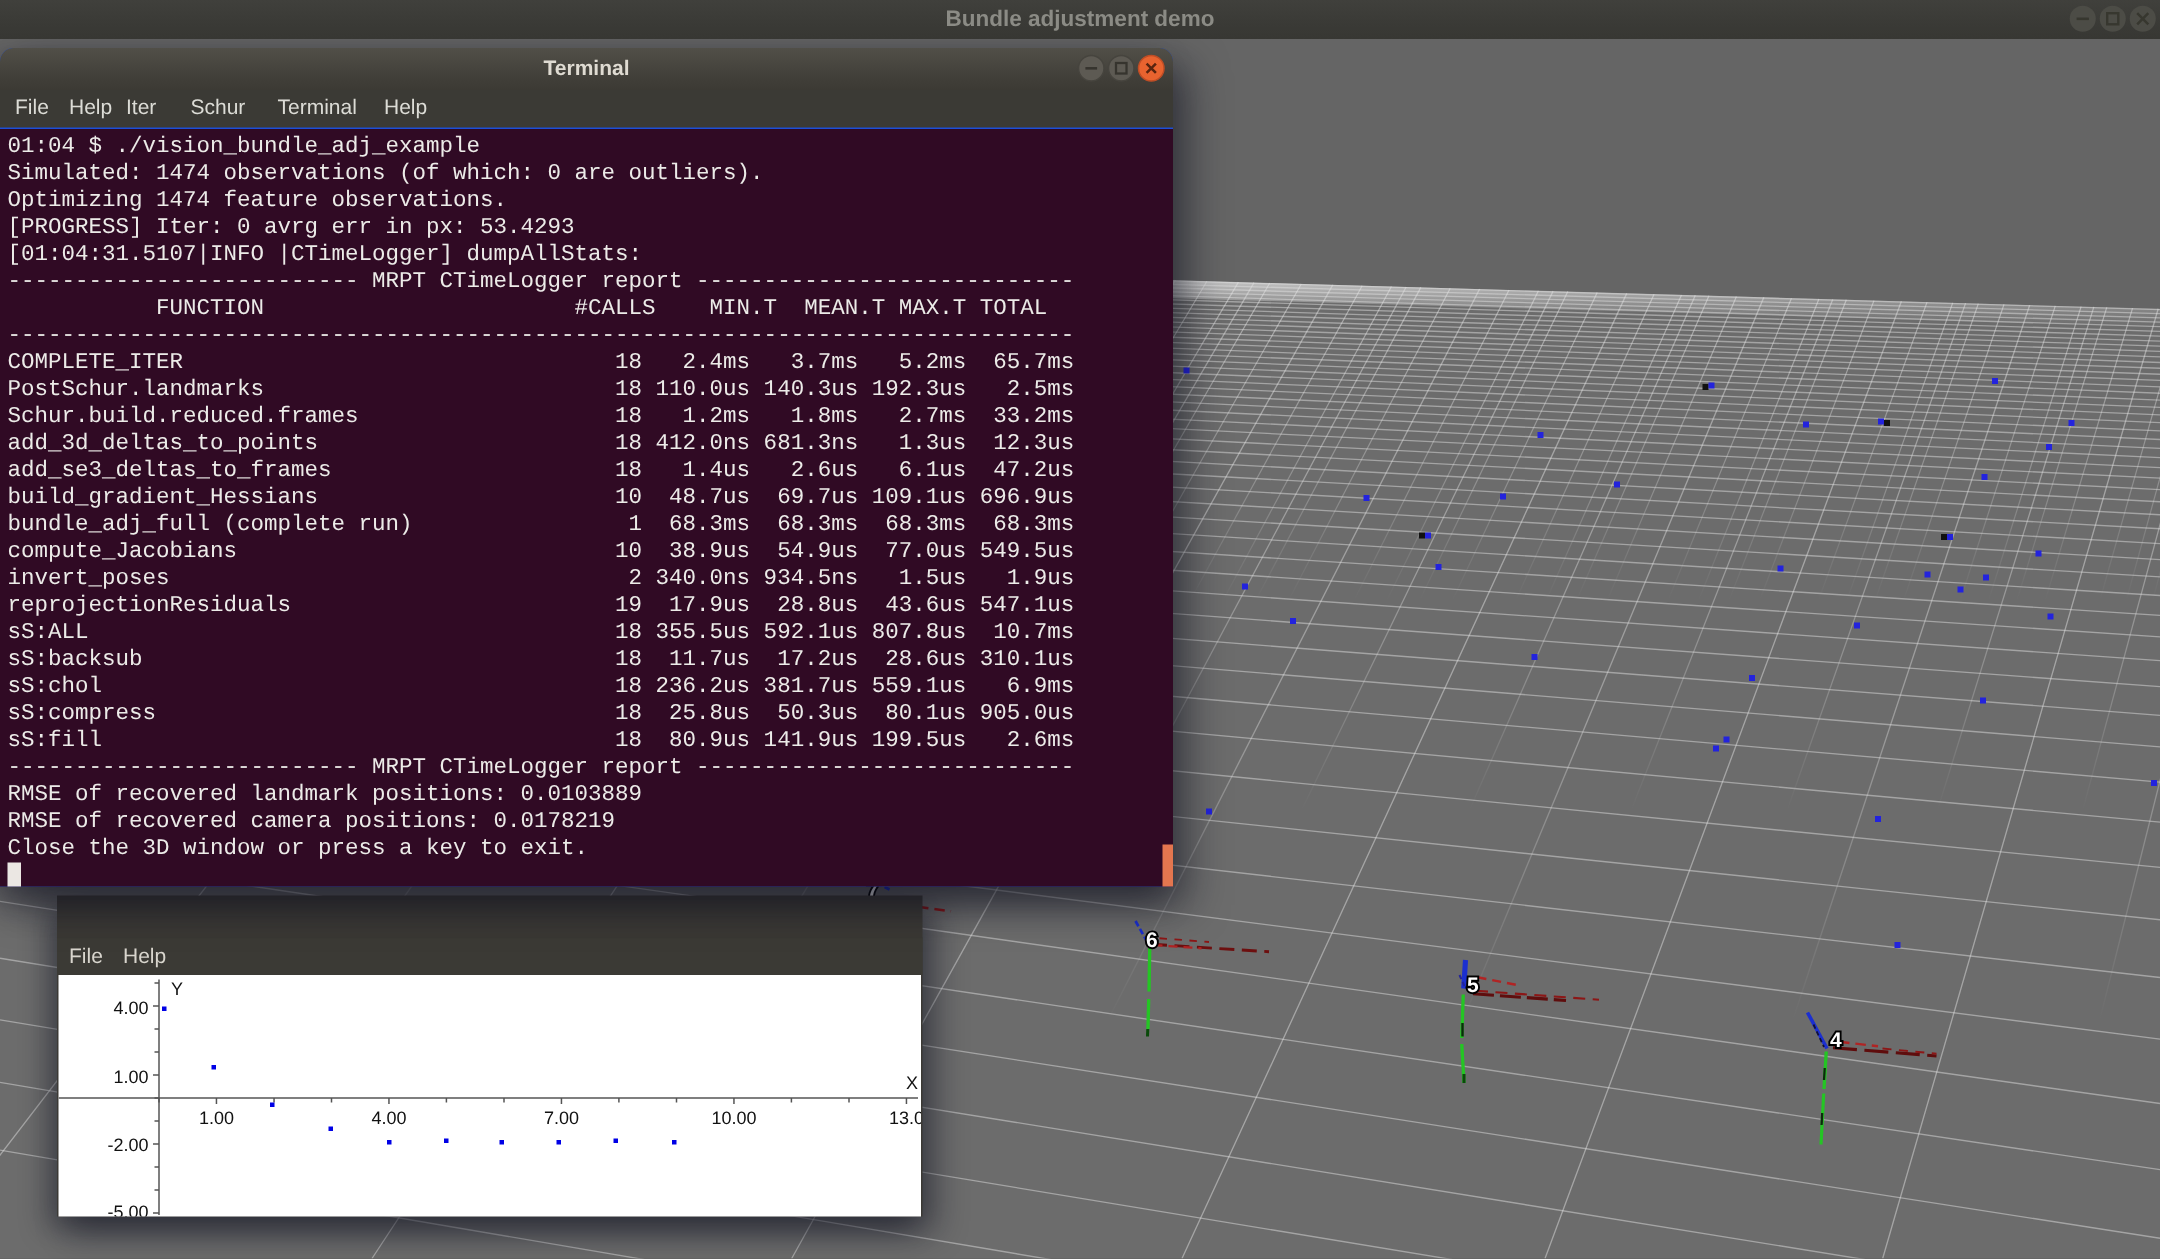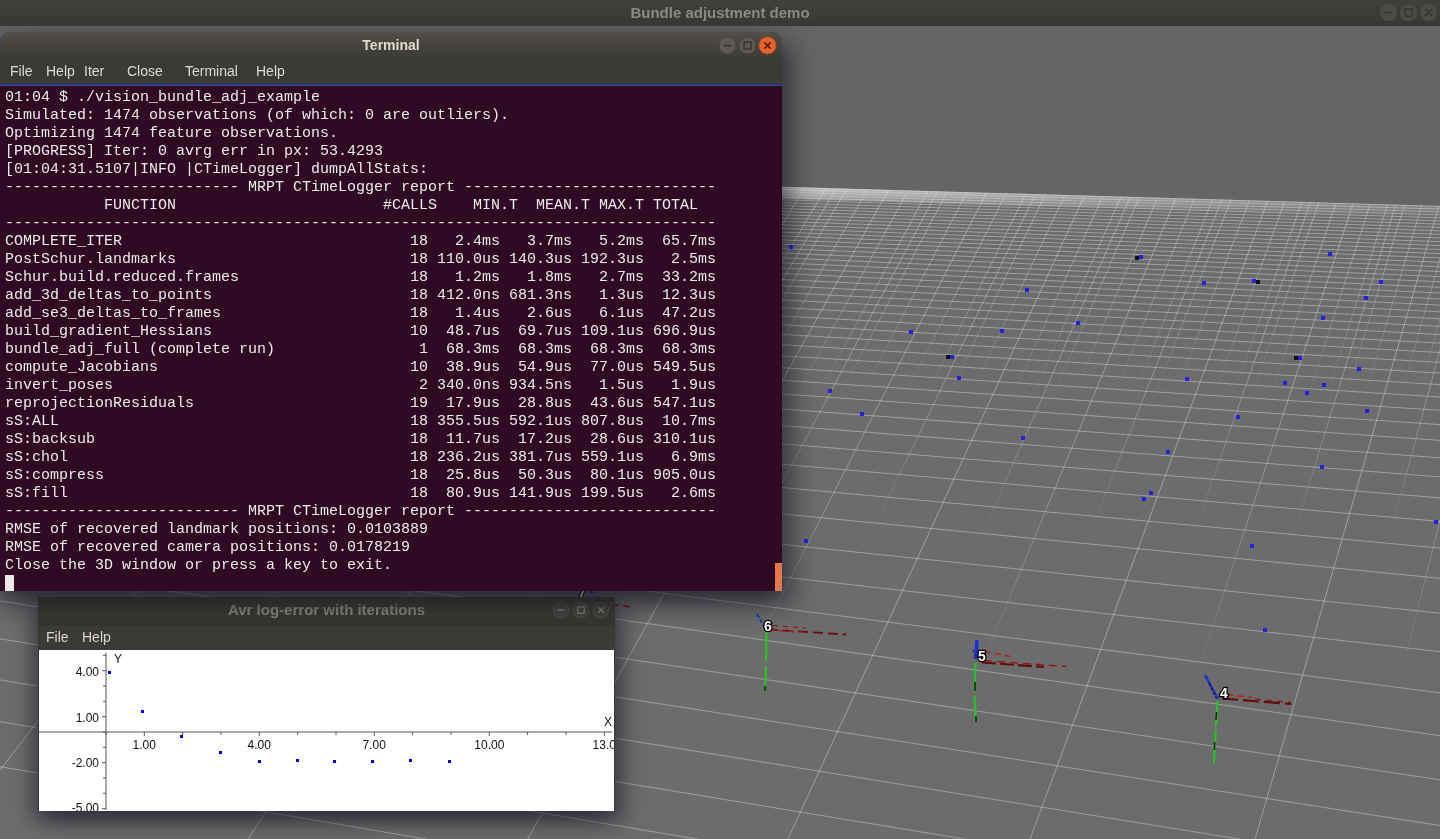--- a/index.html
+++ b/index.html
@@ -165,21 +165,21 @@
         <svg width="19" height="19">
           <circle cx="9.5" cy="9.5" r="8.5" fill="#e8632f" stroke="#bf4d25"></circle>
           <path d="M6.4 6.4L12.6 12.6M12.6 6.4L6.4 12.6" stroke="#58240f" stroke-width="1.7"></path>
         </svg>
       </div>
   </div>
   <div class="menu">
     <span style="left:10px">File</span>
       <span style="left:46px">Help</span>
       <span style="left:84px">Iter</span>
-    <span style="left:127px">Close</span>
+    <span style="left:127px">Schur</span>
       <span style="left:185px">Terminal</span>
       <span style="left:256px">Help</span>
   </div>
   <pre>01:04 $ ./vision_bundle_adj_example
 Simulated: 1474 observations (of which: 0 are outliers).
 Optimizing 1474 feature observations.
 [PROGRESS] Iter: 0 avrg err in px: 53.4293
 [01:04:31.5107|INFO |CTimeLogger] dumpAllStats:
 -------------------------- MRPT CTimeLogger report ----------------------------
            FUNCTION                       #CALLS    MIN.T  MEAN.T MAX.T TOTAL
@@ -201,41 +201,20 @@
 sS:fill                                      18  80.9us 141.9us 199.5us   2.6ms
 -------------------------- MRPT CTimeLogger report ----------------------------
 RMSE of recovered landmark positions: 0.0103889
 RMSE of recovered camera positions: 0.0178219
 Close the 3D window or press a key to exit.</pre>
   <div id="cursor"></div>
   <div id="sbar"></div>
 </div>
 
 <div id="plot">
-  <div class="tbar">
-    <div class="ttl">Avr log-error with iterations</div>
-    <div class="wbtn" style="left:514px">
-        <svg width="18" height="18">
-          <circle cx="9" cy="9" r="7.8" fill="#46443f" stroke="#56544d"></circle>
-          <rect x="5.4" y="8.2" width="7.2" height="1.6" fill="#837f78"></rect>
-        </svg>
-      </div>
-    <div class="wbtn" style="left:534px">
-        <svg width="18" height="18">
-          <circle cx="9" cy="9" r="7.8" fill="#46443f" stroke="#56544d"></circle>
-          <rect x="5.8" y="5.8" width="6.4" height="6.4" fill="none" stroke="#837f78" stroke-width="1.4"></rect>
-        </svg>
-      </div>
-    <div class="wbtn" style="left:554px">
-        <svg width="18" height="18">
-          <circle cx="9" cy="9" r="7.8" fill="#46443f" stroke="#56544d"></circle>
-          <path d="M6.2 6.2L11.8 11.8M11.8 6.2L6.2 11.8" stroke="#837f78" stroke-width="1.5"></path>
-        </svg>
-      </div>
-  </div>
   <div class="menu">
     <span style="left:8px">File</span>
       <span style="left:44px">Help</span>
   </div>
   <div class="content">
     <svg width="575" height="161">
         <line x1="0" y1="82" x2="573" y2="82" stroke="#555" stroke-width="1"></line>
         <line x1="67" y1="3" x2="67" y2="160" stroke="#555" stroke-width="1"></line>
         <line x1="63" y1="158.7" x2="67" y2="158.7" stroke="#555" stroke-width="1"></line>
         <line x1="64" y1="143.3" x2="67" y2="143.3" stroke="#555" stroke-width="1"></line>

